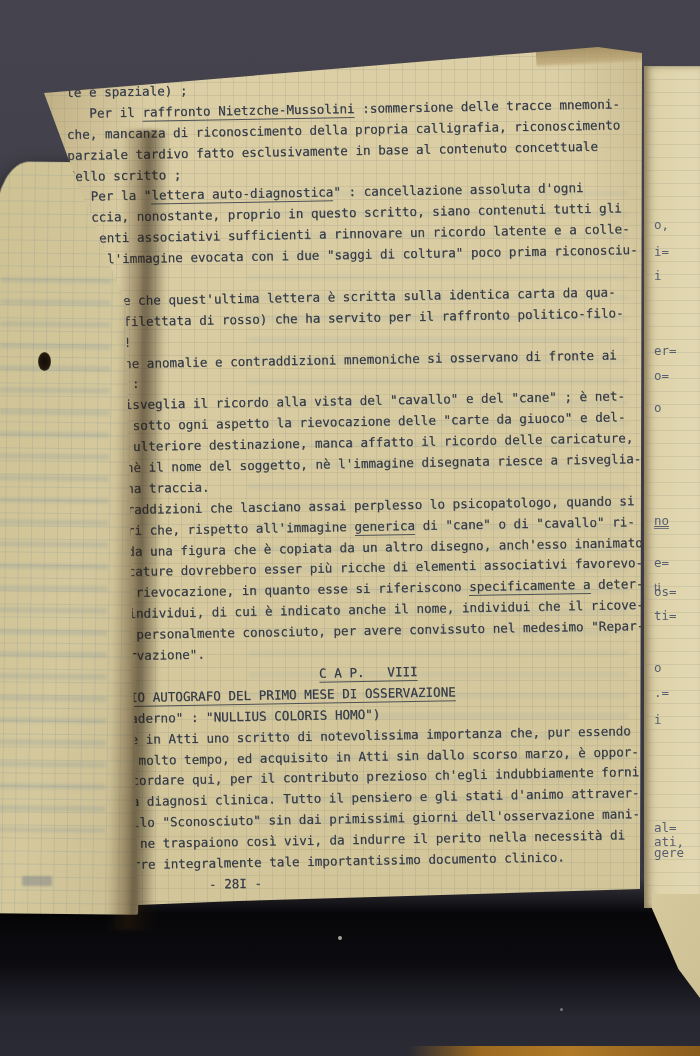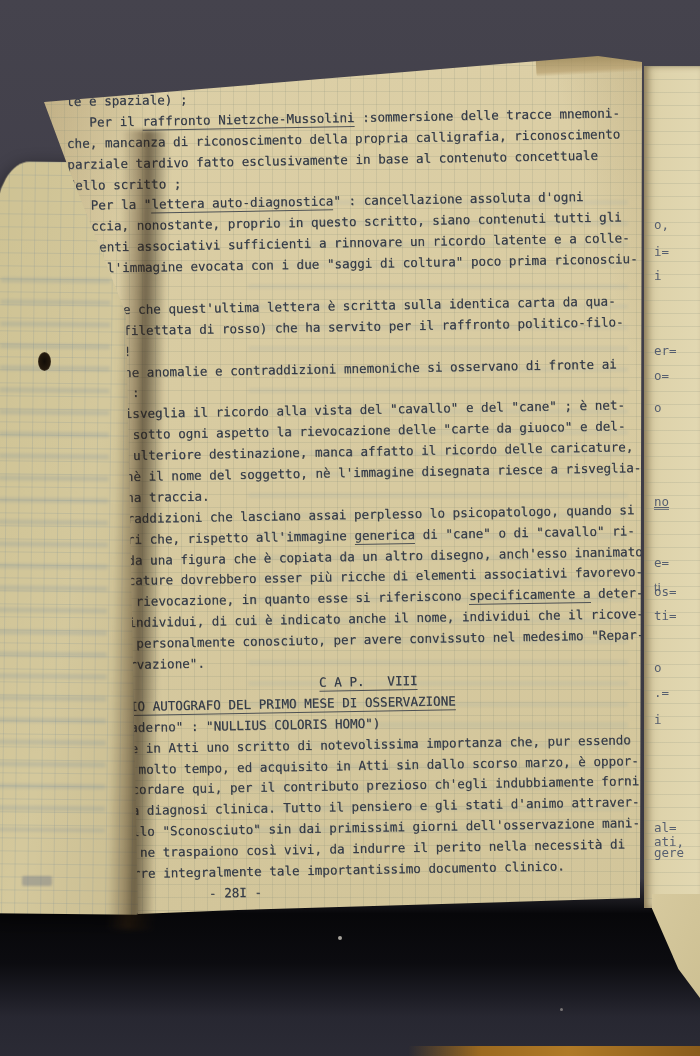--- a/index.html
+++ b/index.html
@@ -81,21 +81,21 @@
     transform:rotate(1.1deg);filter:blur(2px);pointer-events:none;
   }
   .binding-hole{
     position:absolute;left:38px;top:352px;width:13px;height:19px;z-index:5;
     background:radial-gradient(ellipse at 50% 50%,#120d07 0%,#241a0e 60%,rgba(36,26,14,0) 100%);
     border-radius:50%;
   }
 
   
   .main-page{
-    position:absolute;left:38px;top:52px;width:612px;height:868px;z-index:3;
+    position:absolute;left:38px;top:43px;width:612px;height:868px;z-index:3;
     background:
       linear-gradient(105deg,rgba(110,80,35,0.28) 0%,rgba(110,80,35,0) 16%),
       linear-gradient(255deg,rgba(120,95,45,0.18) 0%,rgba(120,95,45,0) 12%),
       linear-gradient(180deg,#dccfa6 0%,#d8cba1 40%,#d2c59a 100%);
     clip-path:polygon(6px 50px,560px 4px,604px 10px,602px 846px,200px 858px,100px 862px,88px 262px,32px 120px);
     filter:drop-shadow(0 6px 9px rgba(0,0,0,0.55));
   }
   .main-page .grid{
     position:absolute;inset:0;
     background-image:
@@ -141,21 +141,21 @@
 
   <div class="next-strip">
     <div class="grid"></div>
   <div class="frag" style="top: 151px;">o,</div>
       <div class="frag" style="top: 178px;">i=</div>
       <div class="frag" style="top: 202px;">i</div>
       <div class="frag" style="top: 252px; margin-left: 46px;">pa=</div>
       <div class="frag" style="top: 277px; text-align: center;">er=</div>
       <div class="frag" style="top: 302px;">o=</div>
       <div class="frag" style="top: 334px;">o</div>
-      <div class="frag u" style="top: 428px; text-decoration: underline;">no</div>
+      <div class="frag u" style="top: 447px; text-decoration: underline;">no</div>
       <div class="frag" style="top: 489px;">e=</div>
       <div class="frag" style="top: 514px; font-family: Liberation Serif, serif;">ti</div>
       <div class="frag" style="top: 518px;">os=</div>
       <div class="frag" style="top: 542px;">ti=</div>
       <div class="frag" style="top: 594px;">o</div>
       <div class="frag" style="top: 619px;">.=</div>
       <div class="frag" style="top: 646px;">i</div>
       <div class="frag" style="top: 768px;">ati,</div>
       <div class="frag" style="top: 754px;">al=</div>
       <div class="frag" style="top: 779px; text-align: right;">gere</div>

